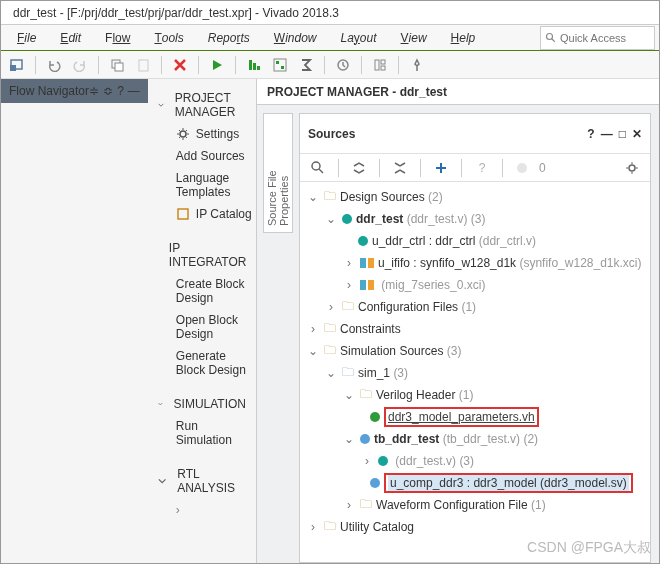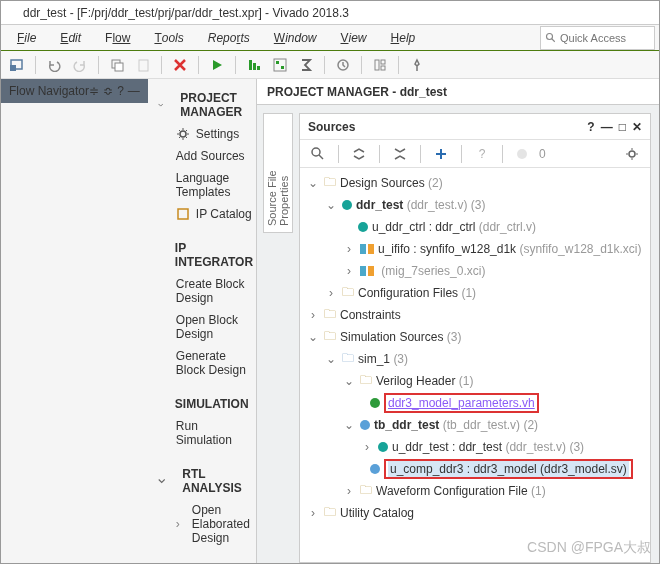--- a/index.html
+++ b/index.html
@@ -1,75 +1,76 @@
 <!DOCTYPE html>
 <html><head>
 <meta charset="utf-8">
 <style>
 *{box-sizing:border-box;margin:0;padding:0;font-family:"Segoe UI",Arial,sans-serif;font-size:12px;color:#333}
 body{width:660px;height:564px;background:#fff;overflow:hidden;position:relative;border:1px solid #999}
-.title-bar{height:24px;line-height:24px;padding:0 22px;background:#fff;border-bottom:1px solid #ccc;font-size:12px}
+.title-bar{height:24px;line-height:24px;padding:0 12px;background:#fff;border-bottom:1px solid #ccc;font-size:12px}
 .menu-bar{height:26px;display:flex;align-items:center;padding:0 4px;background:#f7f7f7;border-bottom:1px solid #4d7c0f}
 .menu-item{padding:0 12px;height:26px;line-height:26px;cursor:default}
 .menu-item span{text-decoration:underline}
 .quick-box{margin-left:auto;display:flex;align-items:center;border:1px solid #ccc;background:#fff;padding:1px 4px;height:24px}
 .quick-box svg{width:12px;height:12px;margin-right:3px}
 .quick-input{border:0;outline:0;font-size:11px;color:#888;width:90px}
 .tool-bar{height:28px;display:flex;align-items:center;padding:0 4px;background:#f7f7f7;border-bottom:1px solid #ddd;gap:2px}
 .tb-btn{width:24px;height:24px;display:flex;align-items:center;justify-content:center}
 .tb-sep{width:1px;height:18px;background:#ccc;margin:0 4px}
 .main{display:flex;height:calc(100% - 78px)}
 .nav{width:256px;background:#f5f5f5;border-right:1px solid #ccc;display:flex;}
 .nav-hdr{height:24px;background:#5e6b7a;color:#fff;display:flex;align-items:center;padding:0 8px;font-size:12px}
 .nav-hdr-icons{margin-left:auto;display:flex;gap:4px;color:#cfd6de}
 .nav-body{flex:1;overflow:auto;padding:6px 0;background:#f5f5f5}
-.nav-sec{padding:6px 10px 4px;font-weight:bold;font-size:12px;display:flex;align-items:center;gap:17px}
+.nav-sec{padding:6px 10px 4px;font-weight:normal;font-size:12px;display:flex;align-items:center;gap:11px}
 .nav-row{padding:4px 0 4px 28px;display:flex;align-items:center;gap:6px;cursor:default}
 .nav-row.dis{color:#999}
 .nav-ico{width:14px;height:14px;display:inline-flex;align-items:center;justify-content:center}
 .caret{width:10px;height:10px;display:inline-block}
 .right{flex:1;display:flex;flex-direction:column}
 .pm-hdr{height:26px;line-height:26px;padding:0 10px;font-weight:bold;background:#fff;border-bottom:1px solid #ccc}
 .pm-body{flex:1;display:flex;background:#eef0f1;padding:8px 8px 0 0}
 .sfp-tab{writing-mode:vertical-rl;transform:rotate(180deg);background:#fff;border:1px solid #ccc;padding:6px 2px;margin:0 6px 0 6px;height:120px;font-size:11px;color:#666;align-self:flex-start}
 .sources{flex:1;background:#fff;border:1px solid #ccc;display:flex;flex-direction:column;overflow:hidden}
-.src-hdr{height:26px;display:flex;align-items:center;padding:0 8px;border-bottom:1px solid #e0e0e0;font-weight:bold}
+.src-hdr{height:40px;display:flex;align-items:center;padding:0 8px;border-bottom:1px solid #e0e0e0;font-weight:bold}
 .src-hdr-ctrl{margin-left:auto;display:flex;gap:6px;color:#888}
 .src-tb{height:28px;display:flex;align-items:center;padding:0 6px;gap:4px;border-bottom:1px solid #e0e0e0}
 .src-tree{flex:1;overflow:auto;padding:4px 0;font-size:12px}
 .tn{display:flex;align-items:center;height:22px;white-space:nowrap;padding-right:6px}
 .tn .sp{display:inline-block}
 .tn .exp{width:14px;height:14px;display:inline-flex;align-items:center;justify-content:center;color:#777;cursor:pointer;margin-right:2px}
 .dot{width:10px;height:10px;border-radius:50%;display:inline-block;margin:0 4px 0 2px}
 .dot.teal{background:#17a398}
 .dot.green{background:#2e9a3a}
 .dot.blue{background:#5aa0d8}
 .dot.gray{background:#bbb}
 .fld{color:#b89a4a;margin:0 4px 0 2px}
 .cfg{color:#7aa3c9;margin:0 4px 0 2px}
 .tn b{font-weight:bold}
 .muted{color:#999}
-.link{color:#8b5cf6;text-decoration:underline}
+.link{color:#404040;text-decoration:underline}
 .redbox{border:2px solid #d33;padding:1px 2px}
 .sel{background:#d6e6f5;padding:1px 2px}
 .ipico{display:inline-flex;margin:0 4px 0 2px}
 .wm{position:absolute;right:8px;bottom:6px;color:#bbb;font-size:14px;pointer-events:none}
 </style>
 </head>
 <body>
 
 <div class="title-bar">ddr_test - [F:/prj/ddr_test/prj/par/ddr_test.xpr] - Vivado 2018.3</div>
 
 <div class="menu-bar">
   <div class="menu-item"><span>F</span><i>ile</i></div>
   <div class="menu-item"><span>E</span><i>dit</i></div>
   <div class="menu-item">F<span>low</span></div>
   <div class="menu-item"><span>T</span><i>ools</i></div>
   <div class="menu-item"><i>Repo</i><span>r</span><i>ts</i></div>
   <div class="menu-item"><span>W</span><i>indow</i></div>
+  <div class="menu-item"><i>La</i><span>y</span><i>out</i></div>
   <div class="menu-item"><span>V</span><i>iew</i></div>
   <div class="menu-item"><span>H</span><i>elp</i></div>
   <div class="quick-box">
     <svg viewBox="0 0 16 16">
         <circle cx="6" cy="6" r="4" fill="none" stroke="#888" stroke-width="1.5"></circle>
         <line x1="9" y1="9" x2="13" y2="13" stroke="#888" stroke-width="1.5"></line>
       </svg>
     <input class="quick-input" placeholder="Quick Access" style="">
   </div>
 </div>
@@ -230,21 +231,20 @@
         </div>
 
       <div class="nav-sec" style="margin-top:10px">
           <svg class="caret" viewBox="0 0 10 10">
             <path d="M1 3 L5 7 L9 3" fill="none" stroke="#666" stroke-width="1.5"></path>
           </svg>
           <span>RTL ANALYSIS</span>
         </div>
       <div class="nav-row">
           <span style="margin-right:6px;color:#888">›</span>
-          <span>Open Elaborated Design</span>
         </div>
     </div>
   </div>
 
   <div class="right">
     <div class="pm-hdr">PROJECT MANAGER - ddr_test</div>
     <div class="pm-body">
       <div class="sfp-tab">Source File Properties</div>
       <div class="sources">
         <div class="src-hdr">
@@ -321,21 +321,21 @@
             </div>
           <div class="tn"><span class="sp" style="width:6px"></span><span class="exp">⌄</span><span class="fld">🗀</span><span>Simulation Sources</span>&nbsp;<span class="muted">(3)</span></div>
           <div class="tn"><span class="sp" style="width:24px"></span><span class="exp">⌄</span><span class="cfg">🗀</span><span>sim_1</span>&nbsp;<span class="muted">(3)</span></div>
           <div class="tn"><span class="sp" style="width:42px"></span><span class="exp">⌄</span><span class="fld">🗀</span><span>Verilog Header</span>&nbsp;<span class="muted">(1)</span></div>
           <div class="tn">
               <span class="sp" style="width:68px"></span>
               <span class="dot green"></span>
               <span class="redbox"><span class="link">ddr3_model_parameters.vh</span></span>
             </div>
           <div class="tn"><span class="sp" style="width:42px"></span><span class="exp">⌄</span><span class="dot blue"></span><b>tb_ddr_test</b>&nbsp;<span class="muted">(tb_ddr_test.v)</span>&nbsp;<span class="muted">(2)</span></div>
-          <div class="tn"><span class="sp" style="width:60px"></span><span class="exp">›</span><span class="dot teal"></span><span>u_ddr_test : ddr_test</span>&nbsp;<span class="muted">(ddr_test.v)</span>&nbsp;<span class="muted">(3)</span></div>
+          <div class="tn"><span class="sp" style="width:60px"></span><span class="exp">›</span><span class="dot teal"></span>&nbsp;<span class="muted">(ddr_test.v)</span>&nbsp;<span class="muted">(3)</span></div>
           <div class="tn">
               <span class="sp" style="width:68px"></span>
               <span class="dot blue"></span>
               <span class="redbox"><span class="sel">u_comp_ddr3 : ddr3_model (ddr3_model.sv)</span></span>
             </div>
           <div class="tn"><span class="sp" style="width:42px"></span><span class="exp">›</span><span class="fld">🗀</span><span>Waveform Configuration File</span>&nbsp;<span class="muted">(1)</span></div>
           <div class="tn">
               <span class="sp" style="width:6px"></span>
               <span class="exp">›</span>
               <span class="fld">🗀</span>

